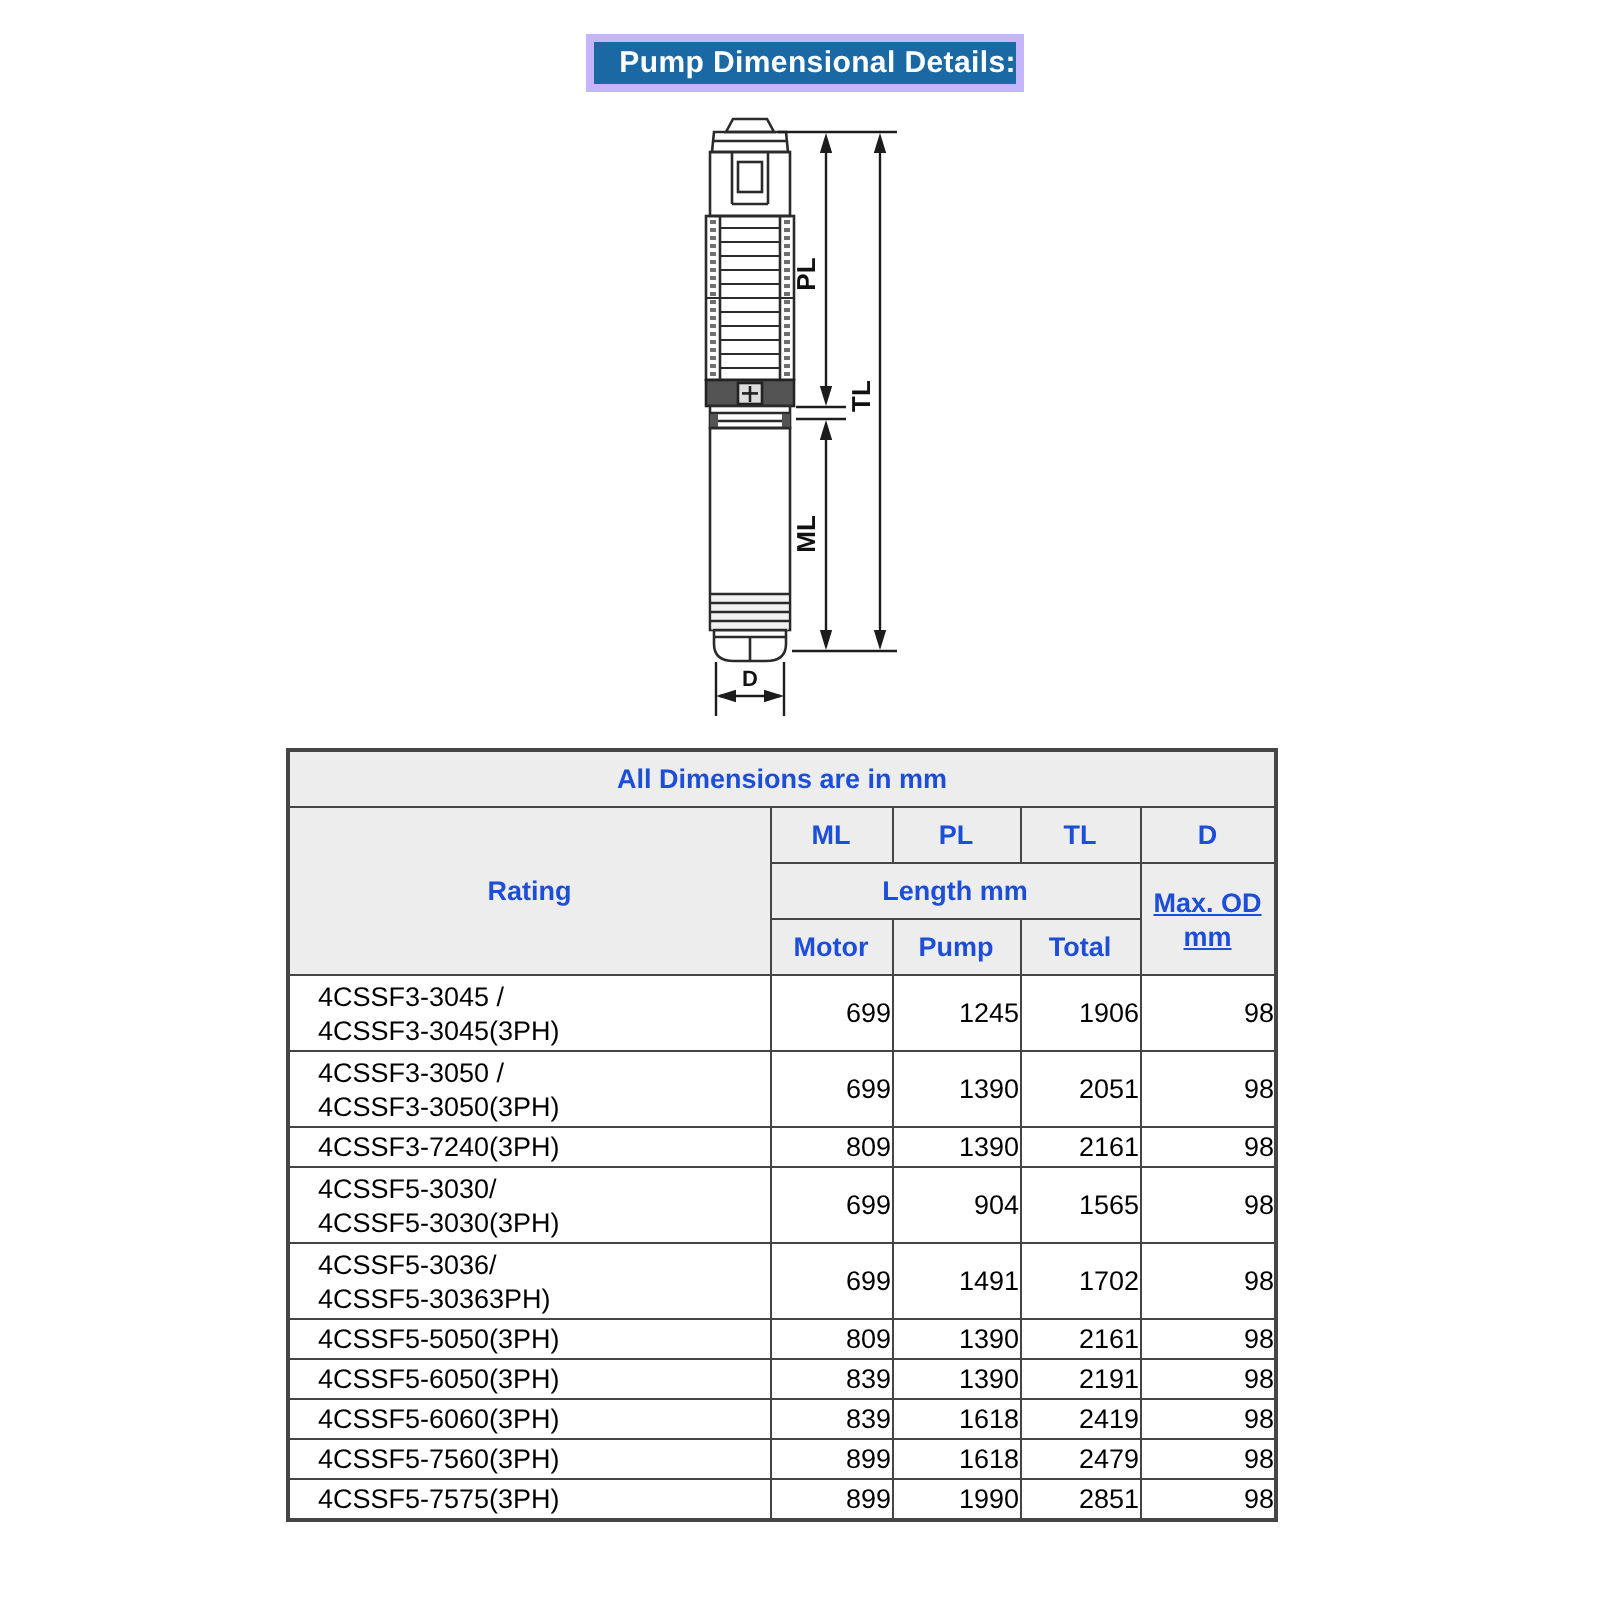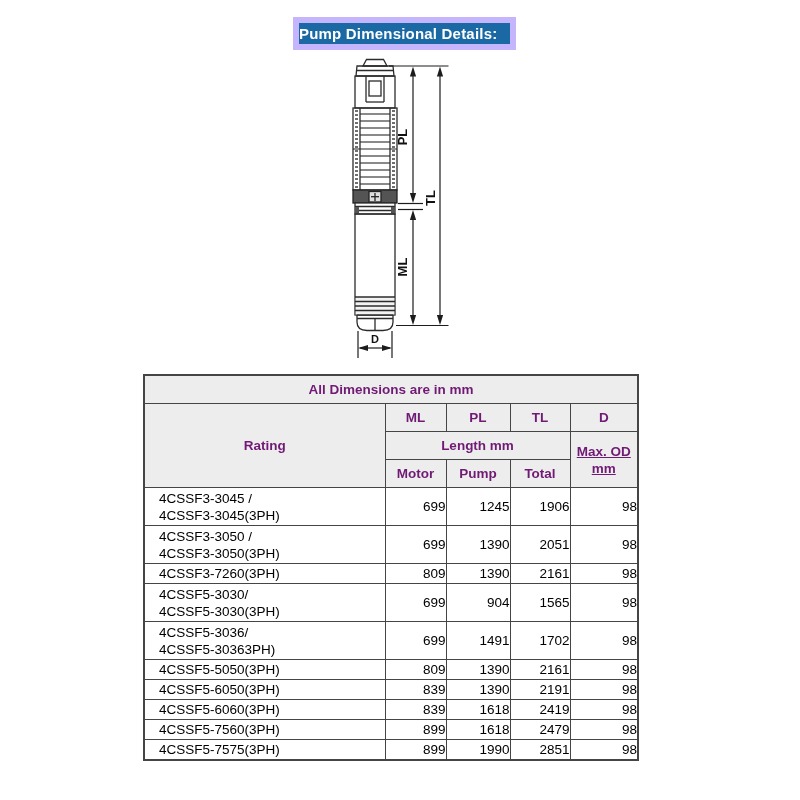--- a/index.html
+++ b/index.html
@@ -2,38 +2,38 @@
 <html><head>
 <meta charset="utf-8">
 <style>
   html,body { margin:0; padding:0; }
   body {
     width:800px; height:800px; background:#ffffff; position:relative;
     font-family:"Liberation Sans", sans-serif; overflow:hidden;
   }
   .title-bar {
     position:absolute; left:293px; top:17px; width:211px; height:21px;
-    background:#1a69a4; border:6px solid #c4b5fd;
+    background:#1a69a4; border:4px solid #c4b5fd;
     color:#ffffff; font-weight:bold; font-size:15px; letter-spacing:0.2px;
-    text-align:left; line-height:21px;
+    text-align:right; line-height:21px;
   }
   .diagram {
     position:absolute; left:330px; top:52px; width:140px; height:318px;
   }
   .dim-label { font:bold 13px "Liberation Sans", sans-serif; fill:#111111; }
   .d-label   { font:bold 11px "Liberation Sans", sans-serif; fill:#111111; }
 
   table.dim-table {
     position:absolute; left:143px; top:374px; width:494px;
     border-collapse:collapse; table-layout:fixed;
     font-size:13.5px; border:2px solid #454545;
   }
   .dim-table th, .dim-table td { border:1.5px solid #454545; padding:0; }
   .dim-table th {
-    background:#ededed; color:#701a75; font-weight:bold; text-align:center;
+    background:#ededed; color:#1d4ed8; font-weight:bold; text-align:center;
     height:27px; font-size:13.5px;
   }
   .dim-table th.maxod { white-space:pre-line; line-height:17px;text-decoration:underline; }
   .dim-table td { background:#ffffff; color:#000000; text-align:right; }
   .dim-table td.rating {
     text-align:left; padding-left:14px; white-space:pre-line; line-height:17px;
   }
   .dim-table tr.tall  td { height:37px; }
   .dim-table tr.short td { height:19px; }
 </style>
@@ -171,21 +171,21 @@
     </tr>
     <tr class="tall">
       <td class="rating">4CSSF3-3050 /
 4CSSF3-3050(3PH)</td>
       <td>699</td>
       <td>1390</td>
       <td>2051</td>
       <td>98</td>
     </tr>
     <tr class="short">
-      <td class="rating">4CSSF3-7260(3PH)</td>
+      <td class="rating">4CSSF3-7240(3PH)</td>
       <td>809</td>
       <td>1390</td>
       <td>2161</td>
       <td>98</td>
     </tr>
     <tr class="tall">
       <td class="rating">4CSSF5-3030/
 4CSSF5-3030(3PH)</td>
       <td>699</td>
       <td>904</td>

